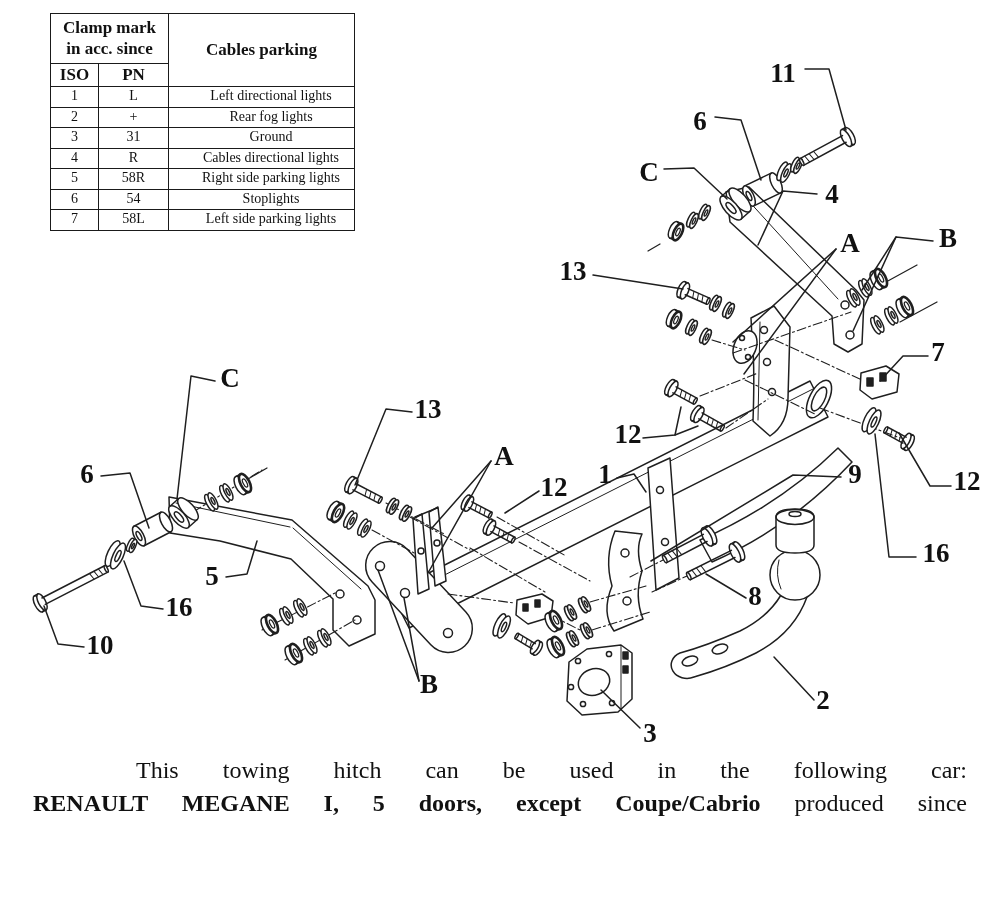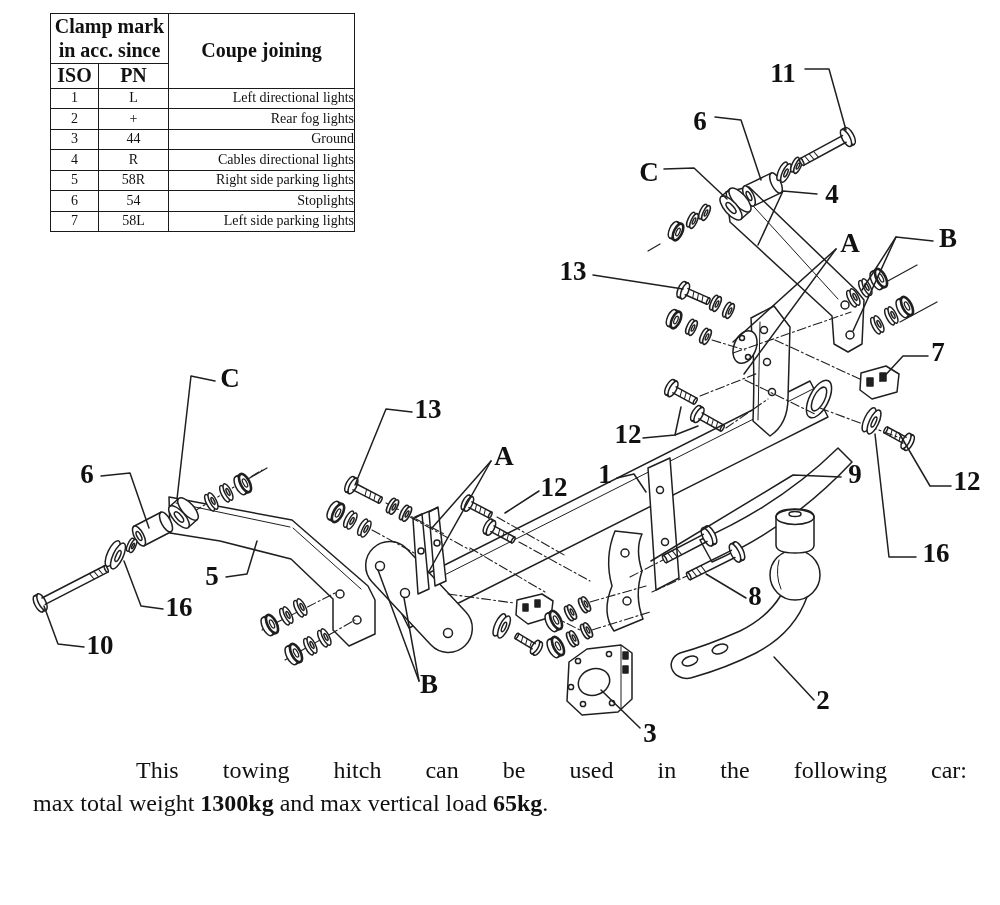--- a/index.html
+++ b/index.html
@@ -3,25 +3,25 @@
 <meta charset="utf-8">
 <style>
   html,body{margin:0;padding:0;background:#fff;}
   .page{position:relative;width:1000px;height:905px;background:#fff;overflow:hidden;
         font-family:"Liberation Serif",serif;color:#151515;}
   svg text{font-family:"Liberation Serif",serif;}
   
   .clamp{position:absolute;left:50px;top:13px;border-collapse:collapse;table-layout:fixed;}
   .clamp th,.clamp td{border:1.8px solid #1a1a1a;padding:0;line-height:1.18;
         font-family:"Liberation Serif",serif;color:#111;}
-  .clamp th{font-weight:bold;font-size:20px;text-align:center;vertical-align:middle;font-family:Liberation Serif, serif;}
+  .clamp th{font-weight:bold;font-size:17px;text-align:center;vertical-align:middle;font-family:Liberation Serif, serif;}
   .clamp .hdr{height:50px;}
   .clamp .sub th{height:22px;}
   .clamp td{height:19.5px;font-size:14px;text-align:center;}
-  .clamp td.desc{text-align:right;padding-left:19px;}
+  .clamp td.desc{text-align:center;padding-left:19px;}
   
   .diagram{position:absolute;left:0;top:0;}
   .co{font-size:27px;font-weight:bold;fill:#111;}
   
   .footer{position:absolute;left:33px;top:754px;width:934px;font-size:24px;
           line-height:32.5px;color:#111;}
   .footer .jl{text-align:justify;text-align-last:justify;}
   .footer .ll{text-align:left;}
   .footer .ind{display:inline-block;width:103px;}
   .footer .b{font-weight:bold;}
@@ -36,39 +36,39 @@
         <col style="width:48px">
         <col style="width:70px">
         <col style="width:186px">
       </colgroup>
     <tbody>
         <tr class="hdr">
       <th colspan="2">
         <div>Clamp mark</div>
         <div>in acc. since</div>
       </th>
-      <th rowspan="2">Coupe joining</th>
+      <th rowspan="2">Cables parking</th>
     </tr>
     <tr class="sub">
       <th>ISO</th>
       <th>PN</th>
     </tr>
     <tr>
           <td>1</td>
           <td>L</td>
           <td class="desc">Left directional lights</td>
         </tr>
     <tr>
           <td>2</td>
           <td>+</td>
           <td class="desc">Rear fog lights</td>
         </tr>
     <tr>
           <td>3</td>
-          <td>44</td>
+          <td>31</td>
           <td class="desc">Ground</td>
         </tr>
     <tr>
           <td>4</td>
           <td>R</td>
           <td class="desc">Cables directional lights</td>
         </tr>
     <tr>
           <td>5</td>
           <td>58R</td>
@@ -665,15 +665,15 @@
         <text x="212" y="576" text-anchor="middle" dominant-baseline="central" class="co" stroke="none" fill="#111">5</text>
         <polyline points="163,609 141,606 124,561" stroke-width="1.5"></polyline>
         <text x="179" y="607" text-anchor="middle" dominant-baseline="central" class="co" stroke="none" fill="#111">16</text>
         <polyline points="84,647 58,644 44,606" stroke-width="1.5"></polyline>
         <text x="100" y="645" text-anchor="middle" dominant-baseline="central" class="co" stroke="none" fill="#111">10</text>
       </g>
   </svg>
 
   <div class="footer">
     <div class="jl"><span class="ind"></span><span>This towing hitch can be used in the following car:</span></div>
-    <div class="ll"><span>max total weight </span><span class="b">1300kg</span><span> and max vertical load </span><span class="b">65kg</span><span>.</span></div>
+    <div class="jl"><span class="b">RENAULT MEGANE I, 5 doors, except Coupe/Cabrio</span><span> produced since</span></div>
   </div>
 </div>
 
 </body></html>

